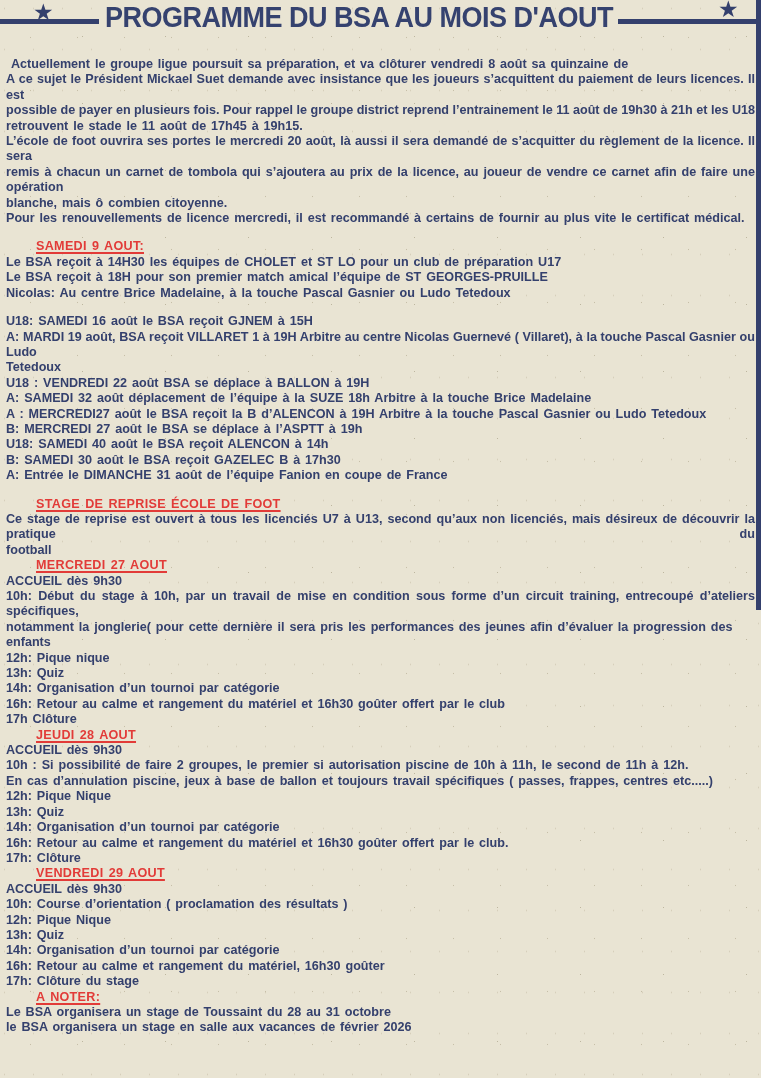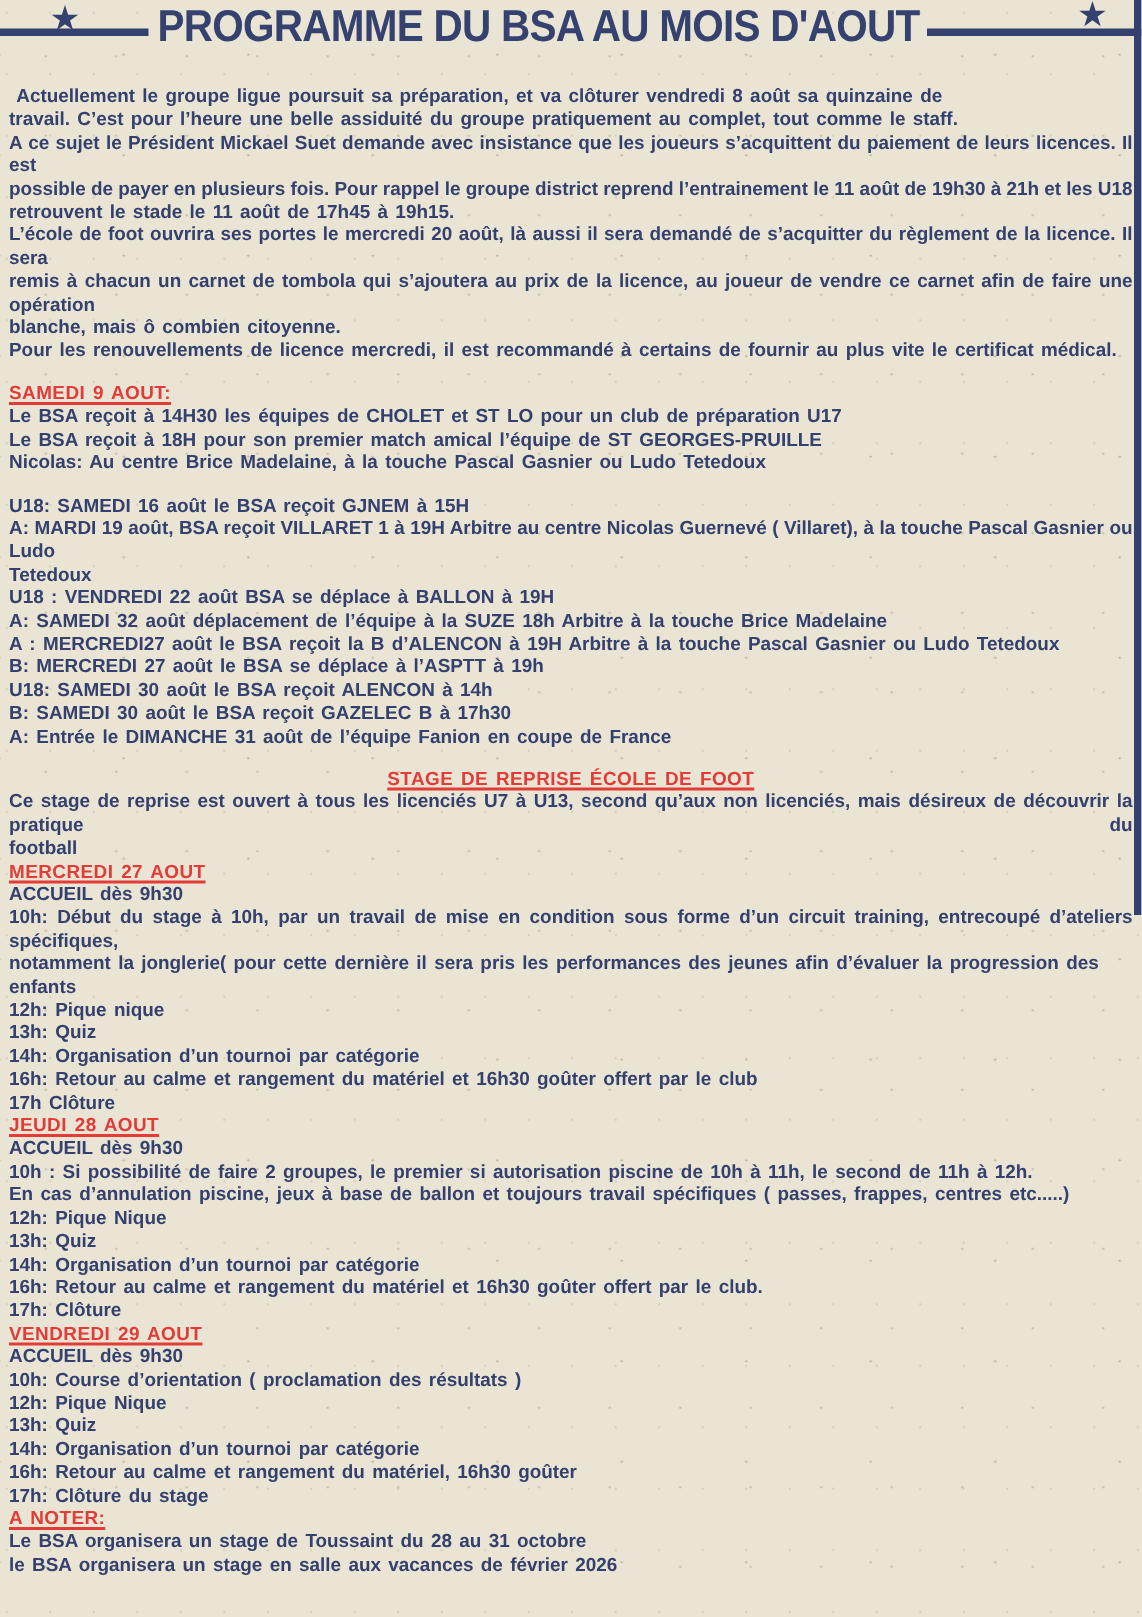--- a/index.html
+++ b/index.html
@@ -42,22 +42,22 @@
   .content{
     margin-top:11px;
     padding:0 6px 0 6px;
     font-size:12.6px;
     line-height:15.4px;
     word-spacing:1.4px;
   }
   .section.gap{margin-top:13px;}
   .line{white-space:pre-wrap;}
   .line.justify{white-space:normal;text-align:justify;text-align-last:justify;word-spacing:normal;}
-  .heading-row{line-height:15.4px;}
-  .heading-row.center{text-align:center;}
+  .heading-row{line-height:15.4px;margin-left:30px;}
+  .heading-row.center{}
   .heading{
     color:var(--red);
     text-decoration:underline;
     text-decoration-thickness:2px;
     text-underline-offset:2px;
     letter-spacing:0.3px;
   }
 </style>
 </head>
 <body>
@@ -68,21 +68,20 @@
   <span class="star star-left">★</span>
   <div class="rule rule-left"></div>
   <div class="page-title">PROGRAMME DU BSA AU MOIS D'AOUT</div>
   <div class="rule rule-right"></div>
   <span class="star star-right">★</span>
 </div>
 
 <div class="content">
     <div class="section">
       <div class="line"> Actuellement le groupe ligue poursuit sa préparation, et va clôturer vendredi 8 août sa quinzaine de</div>
-      <div class="line">travail. C’est pour l’heure une belle assiduité du groupe pratiquement au complet, tout comme le staff.</div>
       <div class="line justify">A ce sujet le Président Mickael Suet demande avec insistance que les joueurs s’acquittent du paiement de leurs licences. Il est</div>
       <div class="line justify">possible de payer en plusieurs fois. Pour rappel le groupe district reprend l’entrainement le 11 août de 19h30 à 21h et les U18</div>
       <div class="line">retrouvent le stade le 11 août de 17h45 à 19h15.</div>
       <div class="line justify">L’école de foot ouvrira ses portes le mercredi 20 août, là aussi il sera demandé de s’acquitter du règlement de la licence. Il sera</div>
       <div class="line justify">remis à chacun un carnet de tombola qui s’ajoutera au prix de la licence, au joueur de vendre ce carnet afin de faire une opération</div>
       <div class="line">blanche, mais ô combien citoyenne.</div>
       <div class="line">Pour les renouvellements de licence mercredi, il est recommandé à certains de fournir au plus vite le certificat médical.</div>
     </div>
     <div class="section gap">
       <div class="heading-row"><span class="heading">SAMEDI 9 AOUT:</span></div>
@@ -91,21 +90,21 @@
       <div class="line">Nicolas: Au centre Brice Madelaine, à la touche Pascal Gasnier ou Ludo Tetedoux</div>
     </div>
     <div class="section gap">
       <div class="line">U18: SAMEDI 16 août le BSA reçoit GJNEM à 15H</div>
       <div class="line justify">A: MARDI 19 août, BSA reçoit VILLARET 1 à 19H Arbitre au centre Nicolas Guernevé ( Villaret), à la touche Pascal Gasnier ou Ludo</div>
       <div class="line">Tetedoux</div>
       <div class="line">U18 : VENDREDI 22 août BSA se déplace à BALLON à 19H</div>
       <div class="line">A: SAMEDI 32 août déplacement de l’équipe à la SUZE 18h Arbitre à la touche Brice Madelaine</div>
       <div class="line">A : MERCREDI27 août le BSA reçoit la B d’ALENCON à 19H Arbitre à la touche Pascal Gasnier ou Ludo Tetedoux</div>
       <div class="line">B: MERCREDI 27 août le BSA se déplace à l’ASPTT à 19h</div>
-      <div class="line">U18: SAMEDI 30 août le BSA reçoit ALENCON à 14h</div>
+      <div class="line">U18: SAMEDI 40 août le BSA reçoit ALENCON à 14h</div>
       <div class="line">B: SAMEDI 30 août le BSA reçoit GAZELEC B à 17h30</div>
       <div class="line">A: Entrée le DIMANCHE 31 août de l’équipe Fanion en coupe de France</div>
     </div>
     <div class="section gap">
       <div class="heading-row center"><span class="heading">STAGE DE REPRISE ÉCOLE DE FOOT</span></div>
       <div class="line justify">Ce stage de reprise est ouvert à tous les licenciés U7 à U13, second qu’aux non licenciés, mais désireux de découvrir la pratique du</div>
       <div class="line">football</div>
     </div>
     <div class="section">
       <div class="heading-row"><span class="heading">MERCREDI 27 AOUT</span></div>

